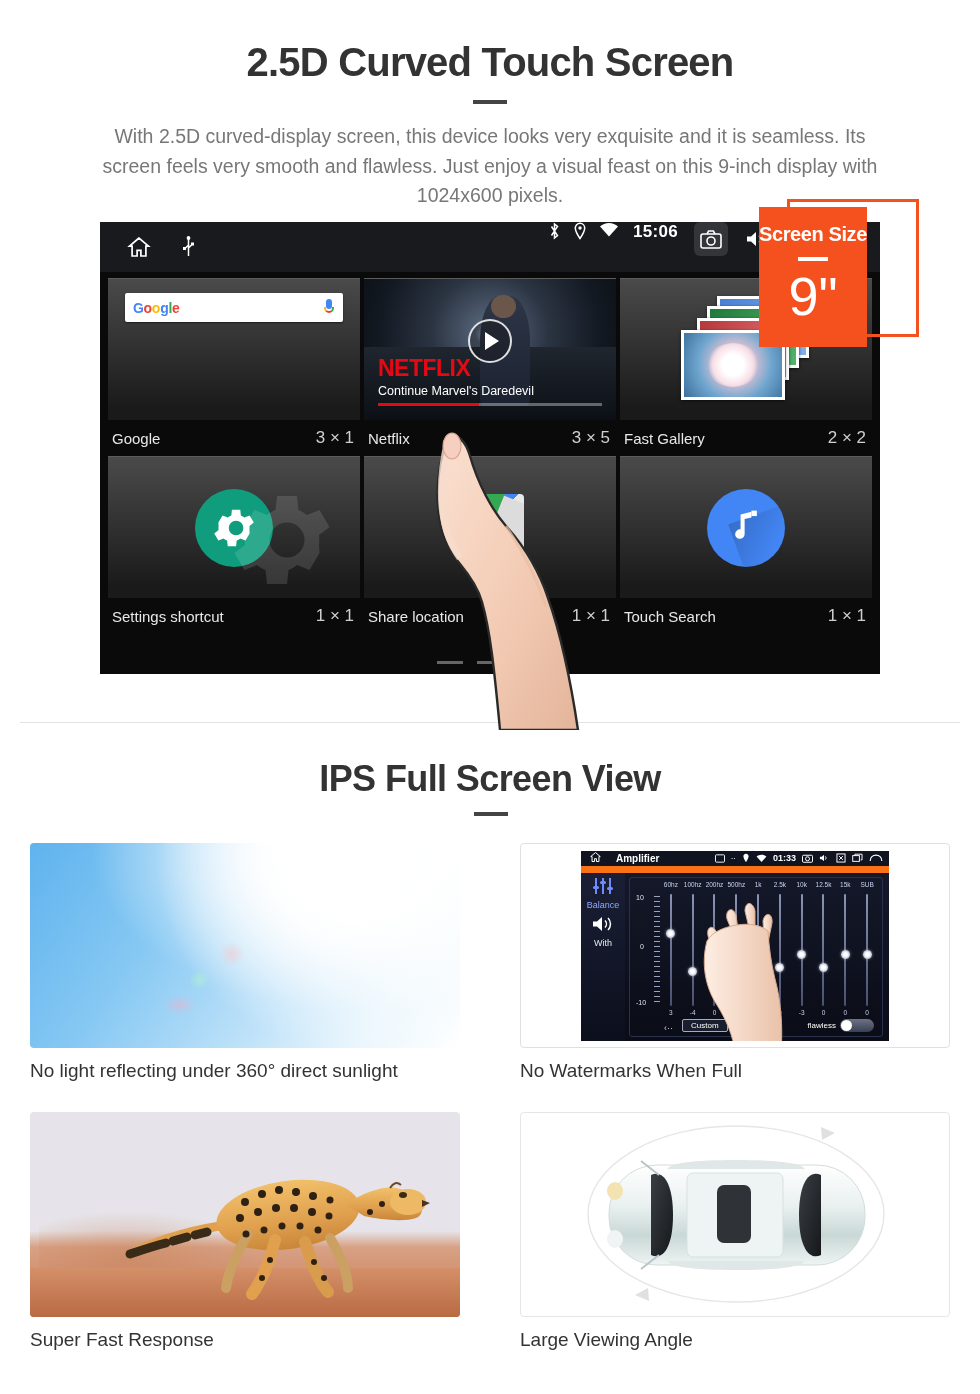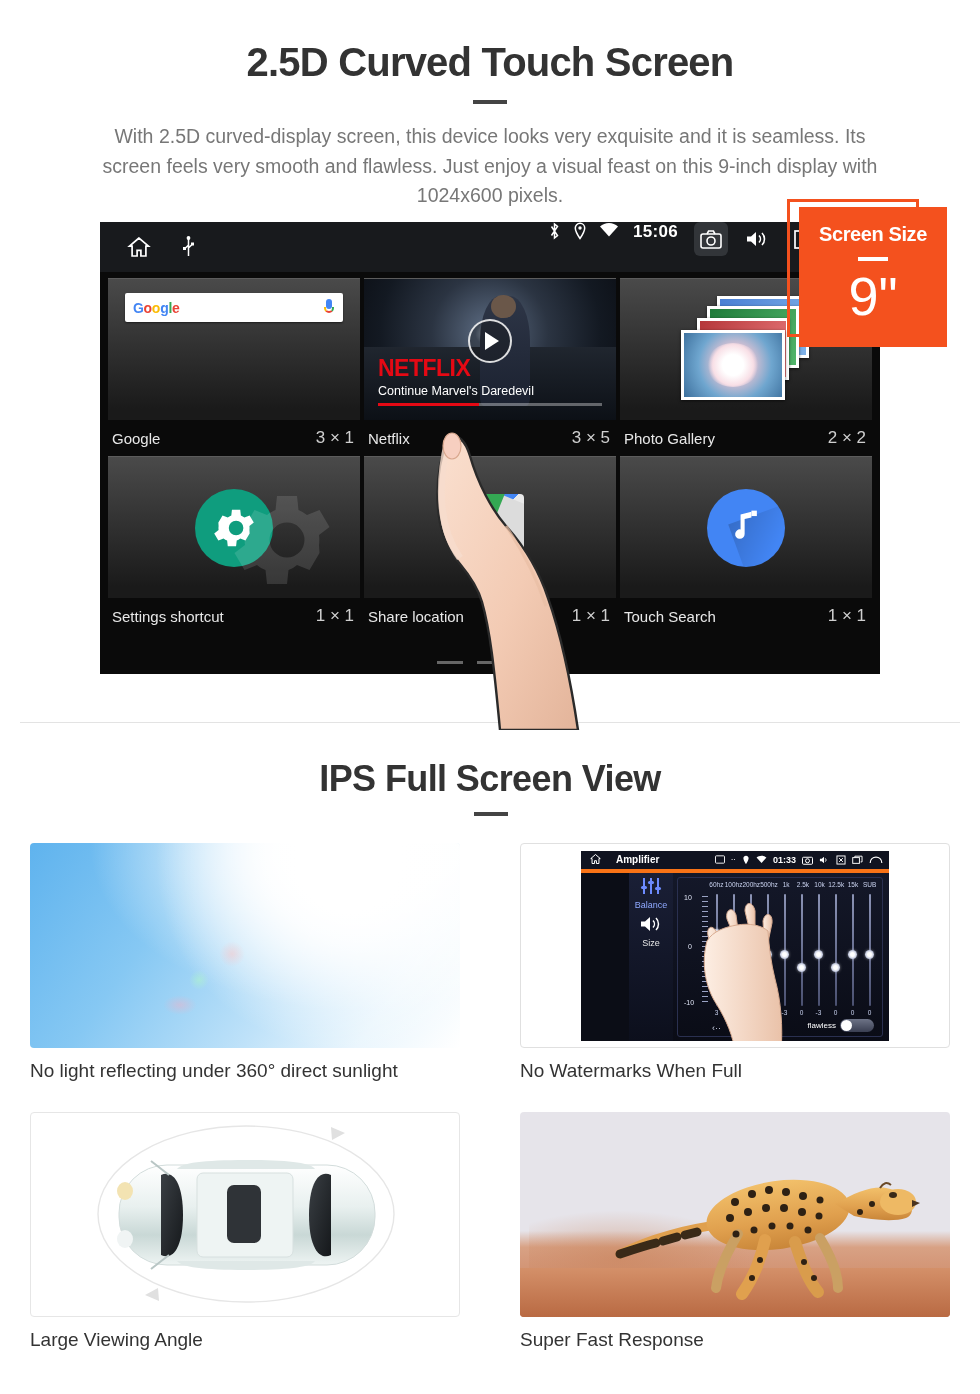--- a/index.html
+++ b/index.html
@@ -153,21 +153,21 @@
   
   .hand { position:absolute; z-index:9; pointer-events:none; }
   .hand1 { left:382px; top:430px; width:200px; height:300px; }
 
   
   .badge-outline {
     position:absolute; left:787px; top:199px; width:132px; height:138px;
     border:3px solid #f4511e; z-index:11;
   }
   .badge {
-    position:absolute; left:799px; top:207px; width:148px; height:140px;
+    position:absolute; left:759px; top:207px; width:108px; height:140px;
     background:#f4511e; z-index:12; color:#fff; text-align:center;
     display:flex; flex-direction:column; align-items:center;
   }
   .badge .t { font-size:20px; font-weight:bold; margin-top:16px; letter-spacing:-.4px; }
   .badge .d { width:30px; height:4px; background:#fff; margin:11px auto 6px auto; }
   .badge .n { font-size:54px; line-height:1; font-weight:300; margin-top:2px;
       font-family:"Liberation Sans", sans-serif; }
 
   
   .divider { position:absolute; left:20px; top:722px; width:940px; height:1px; background:#e3e3e3; }
@@ -201,27 +201,27 @@
   .sun .f3 { left:31%; top:74%; width:34px; height:20px; background:radial-gradient(rgba(255,170,190,.4), rgba(255,255,255,0) 70%); }
 
   
   .ampframe { border:1px solid #e0e0e0; border-radius:4px; background:#fff;
       display:flex; align-items:center; justify-content:center; }
   .amp {
     width: 308px; height: 190px; background:#0b0d16; position:relative; overflow:hidden;
     font-family:"Liberation Sans", sans-serif;
   }
   .amp .tbar { height:22px; background:#101320; display:flex; align-items:center;
-      border-bottom:4px solid #f97316; position:relative; }
+      border-bottom:7px solid #f97316; position:relative; }
   .amp .tbar .home { margin-left:8px; }
   .amp .ttl { color:#fff; font-size:10px; font-weight:bold; margin-left:14px; }
   .amp .ticons { position:absolute; right:6px; display:flex; align-items:center; gap:6px; }
   .amp .ttime { color:#fff; font-size:9px; font-weight:bold; }
   .amp .body { position:absolute; left:0; right:0; top:22px; bottom:0;
-      background: linear-gradient(#141829, #0a0c16); margin-left: 48px; }
+      background: linear-gradient(#141829, #0a0c16); }
   .amp .side { position:absolute; left:0; top:0; width:44px; bottom:0;
       background: linear-gradient(#1a1f36, #0c0f1c); text-align:center; }
   .amp .side .lbl { font-size:9px; color:#8fa9ff; margin-top:1px; }
   .amp .side .lbl2 { font-size:9px; color:#e8e8e8; margin-top:1px; }
   .amp .panel { position:absolute; left:48px; right:6px; top:4px; bottom:4px;
       border:1px solid #2a3050; border-radius:3px; }
   .amp .freqrow { position:absolute; left:30px; right:4px; top:3px; display:flex; }
   .amp .freqrow span { flex:1; text-align:center; color:#c9d2ef; font-size:6.5px; }
   .amp .scale { position:absolute; left:6px; top:16px; bottom:30px; width:24px; color:#dfe4f5; font-size:7px; }
   .amp .scale .s10 { position:absolute; top:0; left:0; }
@@ -383,21 +383,21 @@
             <div class="pg">
               <div class="ph p4"></div>
                 <div class="ph p3"></div>
                 <div class="ph p2"></div>
               <div class="ph p1">
                   <div class="bl"></div>
                 </div>
             </div>
           </div>
           <div class="wcap">
-            <span>Photo Gallery</span>
+            <span>Fast Gallery</span>
             <span class="wsize">2 × 2</span>
           </div>
         </div>
       </div>
 
       <div class="wrow wrow2">
 
         <div class="wcell">
           <div class="wthumb">
             <span class="ghost-gear">
@@ -567,21 +567,21 @@
                       </g>
                     </svg>
                 </div>
                 <div class="lbl">Balance</div>
                 <div style="margin-top:5px">
                   <svg width="24" height="18" viewBox="0 0 24 18">
                       <path d="M2 6.5h4L11 2v14L6 11.5H2z" fill="#fff"></path>
                       <path d="M14 5.5a5 5 0 0 1 0 7M17 3a8.5 8.5 0 0 1 0 12" stroke="#fff" stroke-width="1.5" fill="none"></path>
                     </svg>
                 </div>
-                <div class="lbl2">Size</div>
+                <div class="lbl2">With</div>
               </div>
 
               <div class="panel">
                 <div class="freqrow">
                   <span>60hz</span>
                   <span>100hz</span>
                   <span>200hz</span>
                   <span>500hz</span>
                   <span>1k</span>
                   <span>2.5k</span>
@@ -672,20 +672,83 @@
               </g>
               <path d="M18 40 C12 62 16 86 28 104 C38 120 44 136 46 150 L92 150 C94 126 92 100 86 78 C82 62 80 46 79 30 C72 24 60 22 48 24 C36 26 24 30 18 40 Z" fill="url(#skin2)" stroke="#d6a98f" stroke-width="1"></path>
             </svg>
           </div>
         </div>
         <div class="cap">No Watermarks When Full</div>
       </div>
     </div>
 
     <div class="cellrow" style="margin-top:30px">
+
+      <div class="cell">
+        <div class="frame">
+          <div class="cheetah">
+            <div class="dust"></div>
+            <div class="sand"></div>
+            <svg viewBox="0 0 430 205" style="position:absolute;inset:0">
+              <defs>
+                <linearGradient id="fur" x1="0" y1="0" x2="0" y2="1">
+                  <stop offset="0%" stop-color="#f2c06a"></stop>
+                    <stop offset="60%" stop-color="#e0a04e"></stop>
+                    <stop offset="100%" stop-color="#c98639"></stop>
+                </linearGradient>
+              </defs>
+
+              <path d="M100 142 C130 126 170 116 205 112" stroke="#e0a04e" stroke-width="9" fill="none" stroke-linecap="round"></path>
+              <path d="M100 142 C112 138 124 134 136 131" stroke="#3a2a18" stroke-width="9" fill="none" stroke-linecap="round"></path>
+              <path d="M143 129 l14 -4" stroke="#3a2a18" stroke-width="9" stroke-linecap="round"></path>
+              <path d="M165 123 l12 -3" stroke="#3a2a18" stroke-width="9" stroke-linecap="round"></path>
+
+              <ellipse cx="258" cy="103" rx="72" ry="34" fill="url(#fur)" transform="rotate(-8 258 103)"></ellipse>
+
+              <path d="M315 92 C336 80 352 74 366 76 C378 78 386 84 390 90 C394 96 392 104 386 106 C374 110 352 108 334 104 Z" fill="url(#fur)"></path>
+              <ellipse cx="378" cy="90" rx="18" ry="13" fill="#eeb964"></ellipse>
+              <path d="M392 88 l8 3 -8 4z" fill="#4a3420"></path>
+              <ellipse cx="373" cy="83" rx="4" ry="3" fill="#3a2a18"></ellipse>
+              <path d="M360 76 q5 -8 11 -3" stroke="#6b4a28" stroke-width="2" fill="none"></path>
+
+              <path d="M245 128 C240 150 232 168 222 182" stroke="#e0a04e" stroke-width="12" fill="none" stroke-linecap="round"></path>
+              <path d="M275 130 C282 152 288 168 298 180" stroke="#d99c4c" stroke-width="12" fill="none" stroke-linecap="round"></path>
+              <path d="M218 122 C206 142 198 160 196 176" stroke="#caa063" stroke-width="10" fill="none" stroke-linecap="round"></path>
+              <path d="M300 126 C312 146 318 162 318 176" stroke="#caa063" stroke-width="10" fill="none" stroke-linecap="round"></path>
+
+              <g fill="#2e2114">
+                <circle cx="215" cy="90" r="4"></circle>
+                  <circle cx="232" cy="82" r="4"></circle>
+                  <circle cx="249" cy="78" r="4"></circle>
+                <circle cx="266" cy="80" r="4"></circle>
+                  <circle cx="283" cy="84" r="4"></circle>
+                  <circle cx="300" cy="88" r="3.5"></circle>
+                <circle cx="210" cy="106" r="4"></circle>
+                  <circle cx="228" cy="100" r="4"></circle>
+                  <circle cx="246" cy="96" r="4"></circle>
+                <circle cx="264" cy="96" r="4"></circle>
+                  <circle cx="282" cy="100" r="4"></circle>
+                  <circle cx="299" cy="104" r="3.5"></circle>
+                <circle cx="216" cy="122" r="3.5"></circle>
+                  <circle cx="234" cy="118" r="3.5"></circle>
+                  <circle cx="252" cy="114" r="3.5"></circle>
+                <circle cx="270" cy="114" r="3.5"></circle>
+                  <circle cx="288" cy="118" r="3.5"></circle>
+                <circle cx="240" cy="148" r="3"></circle>
+                  <circle cx="232" cy="166" r="3"></circle>
+                <circle cx="284" cy="150" r="3"></circle>
+                  <circle cx="294" cy="166" r="3"></circle>
+                <circle cx="352" cy="92" r="3"></circle>
+                  <circle cx="340" cy="100" r="3"></circle>
+              </g>
+            </svg>
+          </div>
+        </div>
+        <div class="cap">Super Fast Response</div>
+      </div>
 
       <div class="cell">
         <div class="frame carframe">
           <svg width="430" height="203" viewBox="0 0 430 203">
             <defs>
               <linearGradient id="body" x1="0" y1="0" x2="0" y2="1">
                 <stop offset="0%" stop-color="#ffffff"></stop>
                   <stop offset="42%" stop-color="#e8f0ef"></stop>
                 <stop offset="70%" stop-color="#c9d8d6"></stop>
                   <stop offset="100%" stop-color="#eef4f3"></stop>
@@ -707,78 +770,15 @@
               <rect x="166" y="60" width="96" height="84" rx="6" fill="#eef4f3" stroke="#d7e0df"></rect>
               <rect x="196" y="72" width="34" height="58" rx="7" fill="#2f3337"></rect>
               <path d="M120 48 l18 14M120 156 l18 -14" stroke="#b9c6c5" stroke-width="2" fill="none"></path>
               <ellipse cx="94" cy="78" rx="8" ry="9" fill="#f3e3b2"></ellipse>
               <ellipse cx="94" cy="126" rx="8" ry="9" fill="#f0f4f4"></ellipse>
             </g>
           </svg>
         </div>
         <div class="cap">Large Viewing Angle</div>
       </div>
-
-      <div class="cell">
-        <div class="frame">
-          <div class="cheetah">
-            <div class="dust"></div>
-            <div class="sand"></div>
-            <svg viewBox="0 0 430 205" style="position:absolute;inset:0">
-              <defs>
-                <linearGradient id="fur" x1="0" y1="0" x2="0" y2="1">
-                  <stop offset="0%" stop-color="#f2c06a"></stop>
-                    <stop offset="60%" stop-color="#e0a04e"></stop>
-                    <stop offset="100%" stop-color="#c98639"></stop>
-                </linearGradient>
-              </defs>
-
-              <path d="M100 142 C130 126 170 116 205 112" stroke="#e0a04e" stroke-width="9" fill="none" stroke-linecap="round"></path>
-              <path d="M100 142 C112 138 124 134 136 131" stroke="#3a2a18" stroke-width="9" fill="none" stroke-linecap="round"></path>
-              <path d="M143 129 l14 -4" stroke="#3a2a18" stroke-width="9" stroke-linecap="round"></path>
-              <path d="M165 123 l12 -3" stroke="#3a2a18" stroke-width="9" stroke-linecap="round"></path>
-
-              <ellipse cx="258" cy="103" rx="72" ry="34" fill="url(#fur)" transform="rotate(-8 258 103)"></ellipse>
-
-              <path d="M315 92 C336 80 352 74 366 76 C378 78 386 84 390 90 C394 96 392 104 386 106 C374 110 352 108 334 104 Z" fill="url(#fur)"></path>
-              <ellipse cx="378" cy="90" rx="18" ry="13" fill="#eeb964"></ellipse>
-              <path d="M392 88 l8 3 -8 4z" fill="#4a3420"></path>
-              <ellipse cx="373" cy="83" rx="4" ry="3" fill="#3a2a18"></ellipse>
-              <path d="M360 76 q5 -8 11 -3" stroke="#6b4a28" stroke-width="2" fill="none"></path>
-
-              <path d="M245 128 C240 150 232 168 222 182" stroke="#e0a04e" stroke-width="12" fill="none" stroke-linecap="round"></path>
-              <path d="M275 130 C282 152 288 168 298 180" stroke="#d99c4c" stroke-width="12" fill="none" stroke-linecap="round"></path>
-              <path d="M218 122 C206 142 198 160 196 176" stroke="#caa063" stroke-width="10" fill="none" stroke-linecap="round"></path>
-              <path d="M300 126 C312 146 318 162 318 176" stroke="#caa063" stroke-width="10" fill="none" stroke-linecap="round"></path>
-
-              <g fill="#2e2114">
-                <circle cx="215" cy="90" r="4"></circle>
-                  <circle cx="232" cy="82" r="4"></circle>
-                  <circle cx="249" cy="78" r="4"></circle>
-                <circle cx="266" cy="80" r="4"></circle>
-                  <circle cx="283" cy="84" r="4"></circle>
-                  <circle cx="300" cy="88" r="3.5"></circle>
-                <circle cx="210" cy="106" r="4"></circle>
-                  <circle cx="228" cy="100" r="4"></circle>
-                  <circle cx="246" cy="96" r="4"></circle>
-                <circle cx="264" cy="96" r="4"></circle>
-                  <circle cx="282" cy="100" r="4"></circle>
-                  <circle cx="299" cy="104" r="3.5"></circle>
-                <circle cx="216" cy="122" r="3.5"></circle>
-                  <circle cx="234" cy="118" r="3.5"></circle>
-                  <circle cx="252" cy="114" r="3.5"></circle>
-                <circle cx="270" cy="114" r="3.5"></circle>
-                  <circle cx="288" cy="118" r="3.5"></circle>
-                <circle cx="240" cy="148" r="3"></circle>
-                  <circle cx="232" cy="166" r="3"></circle>
-                <circle cx="284" cy="150" r="3"></circle>
-                  <circle cx="294" cy="166" r="3"></circle>
-                <circle cx="352" cy="92" r="3"></circle>
-                  <circle cx="340" cy="100" r="3"></circle>
-              </g>
-            </svg>
-          </div>
-        </div>
-        <div class="cap">Super Fast Response</div>
-      </div>
     </div>
   </div>
 </div>
 
 </body></html>

